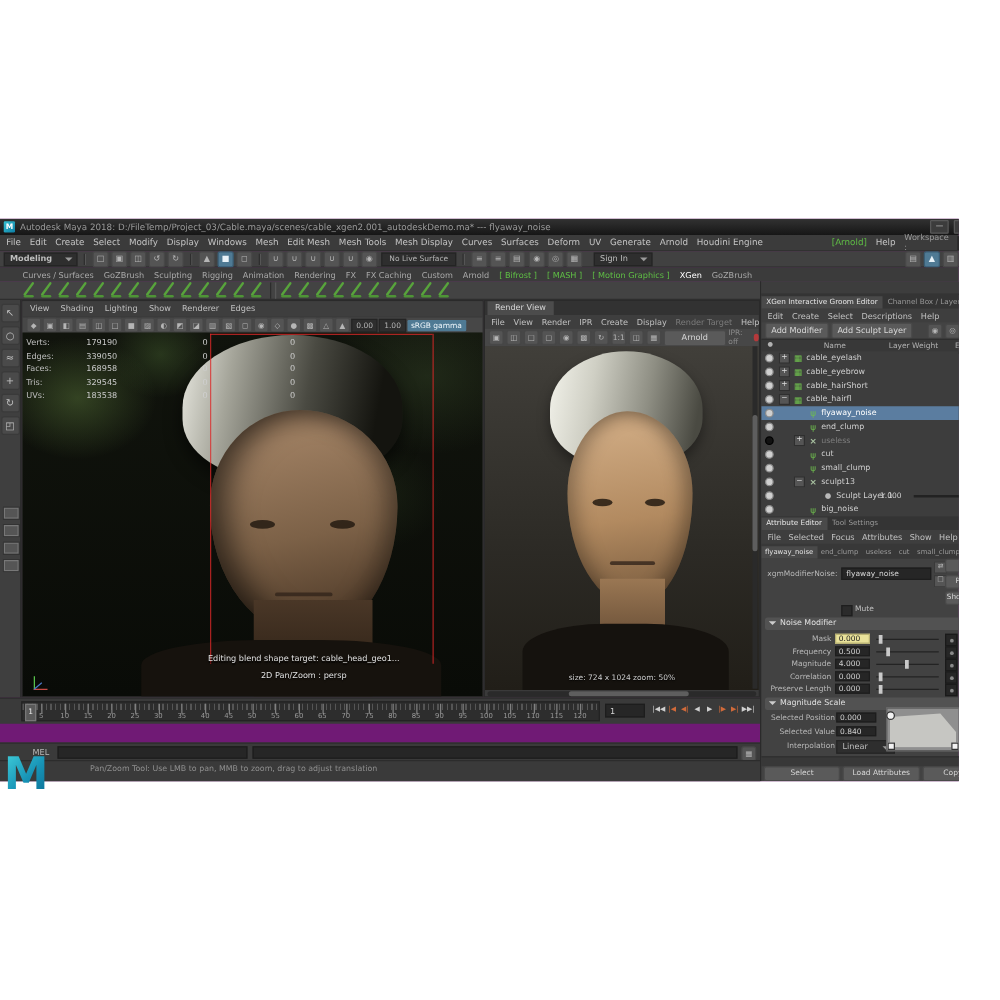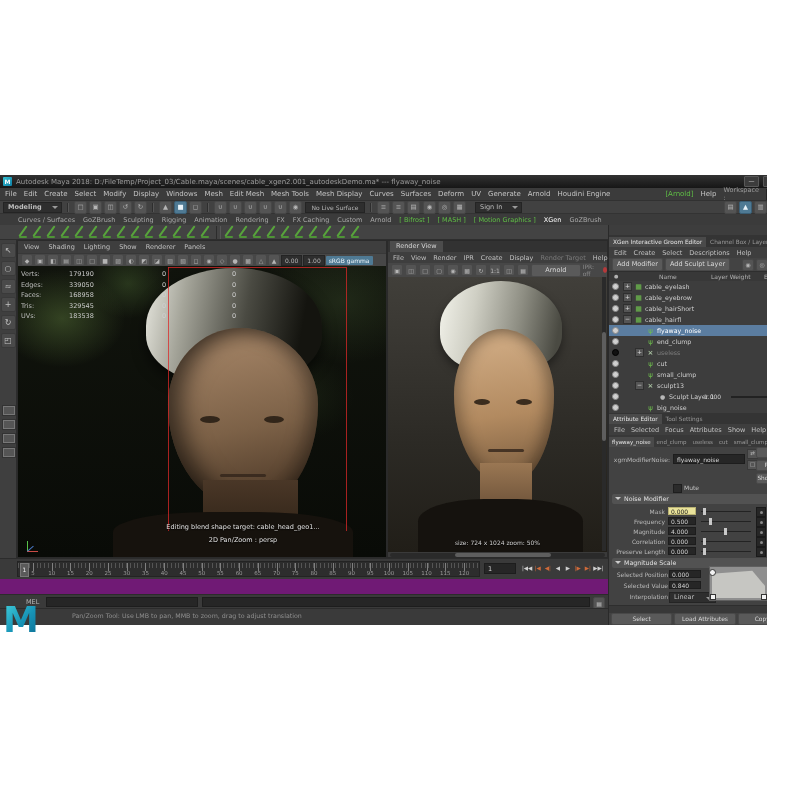--- a/index.html
+++ b/index.html
@@ -341,21 +341,21 @@
         <div class="lay"></div>
       </div>
 
     <div class="vp">
       <div class="vpmenu" id="vpmenu">
           <div class="mi2">View</div>
           <div class="mi2">Shading</div>
           <div class="mi2">Lighting</div>
           <div class="mi2">Show</div>
           <div class="mi2">Renderer</div>
-          <div class="mi2">Panels</div>
+          <div class="mi2">Edges</div>
         </div>
       <div class="vptools">
         <div id="vpicons" style="display:flex;gap:1px;">
             <div class="ic s">◆</div>
             <div class="ic s">▣</div>
             <div class="ic s">◧</div>
             <div class="ic s">▤</div>
             <div class="ic s">◫</div>
             <div class="ic s">□</div>
             <div class="ic s">■</div>

